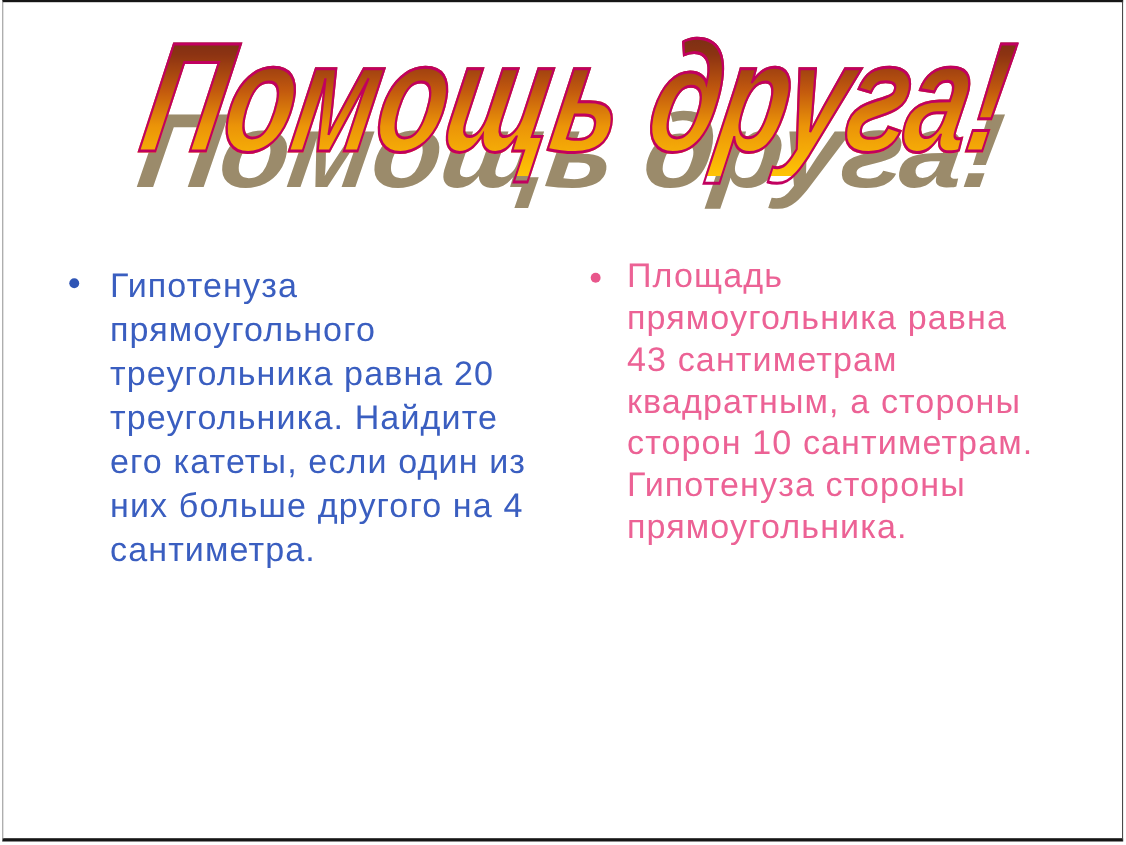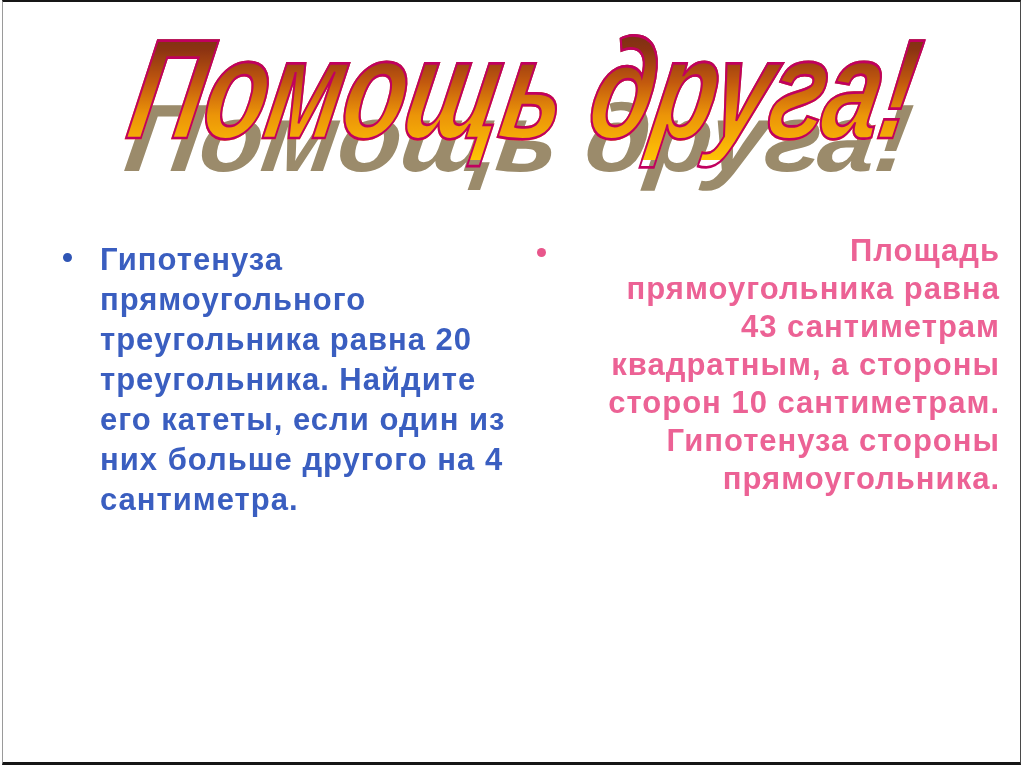--- a/index.html
+++ b/index.html
@@ -60,32 +60,31 @@
 
   
   .bullet-marker {
     position: absolute;
     width: 9px; height: 9px;
     border-radius: 50%;
   }
   .bullet-marker.blue { left: 63px; top: 253px; background: #2f55b5; }
   .bullet-marker.pink { left: 537px; top: 248px; background: #e8568b; }
 
-  .col { position: absolute; font-weight: bold; }
+  .col { position: absolute; }
   .col .line { white-space: nowrap; }
   .col-left {
     left: 100px; top: 240px; width: 430px;
     font-size: 31px; line-height: 40px; letter-spacing: 1px;
     color: #3a5ec0;
   }
   .col-right {
     left: 570px; top: 232px; width: 430px;
     font-size: 31px; line-height: 38px; letter-spacing: 1px;
     color: #ec6295;
-    text-align: right;
   }
 </style>
 </head>
 <body>
 
 <div class="canvas">
 
   <div class="frame"></div>
 
   <div class="title-wrap">

